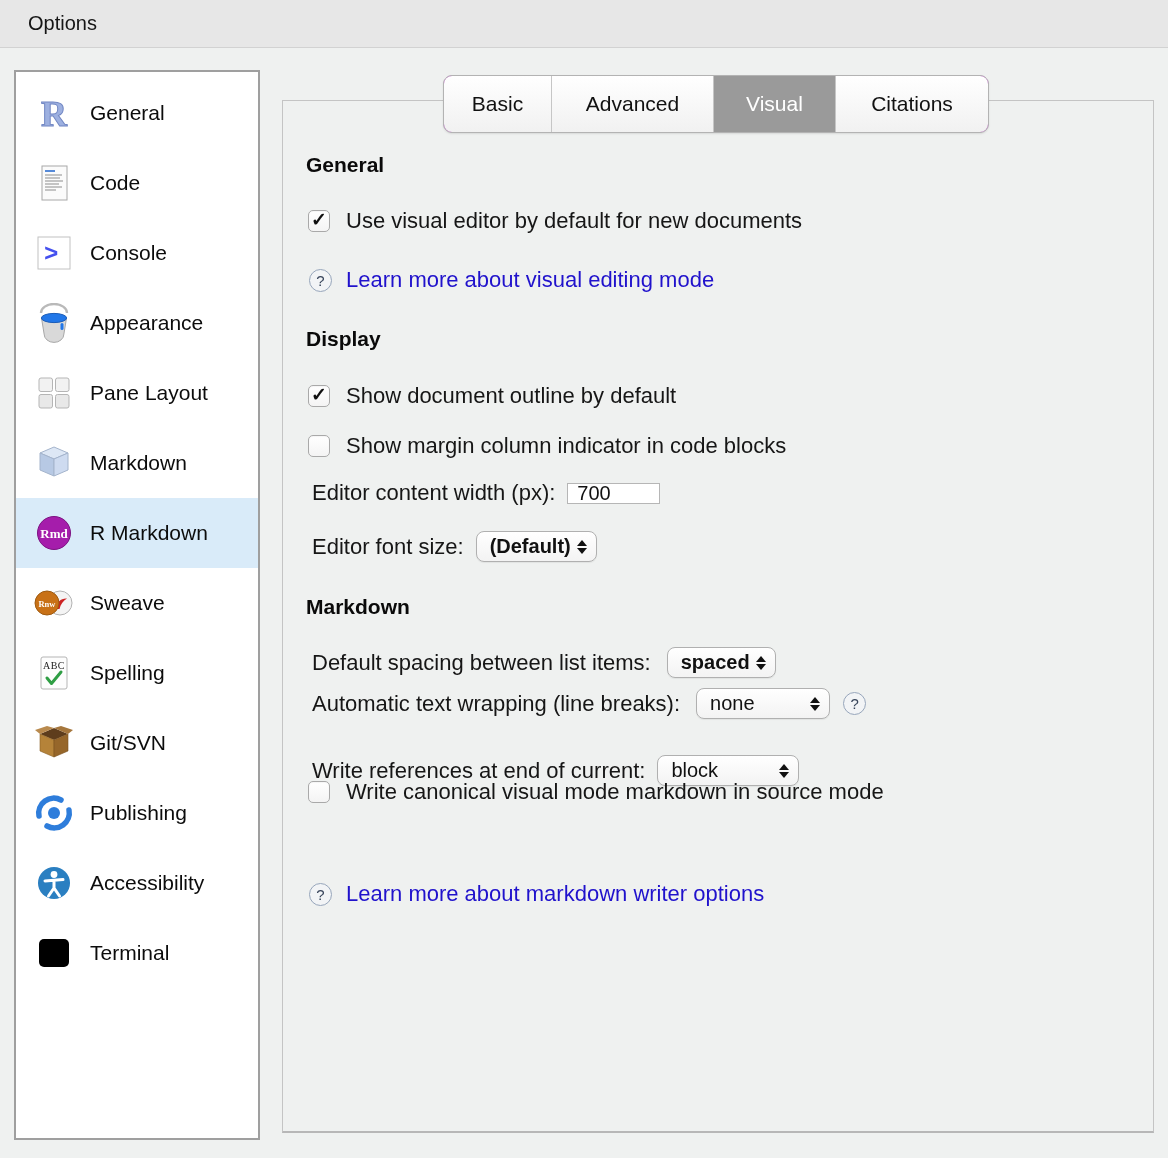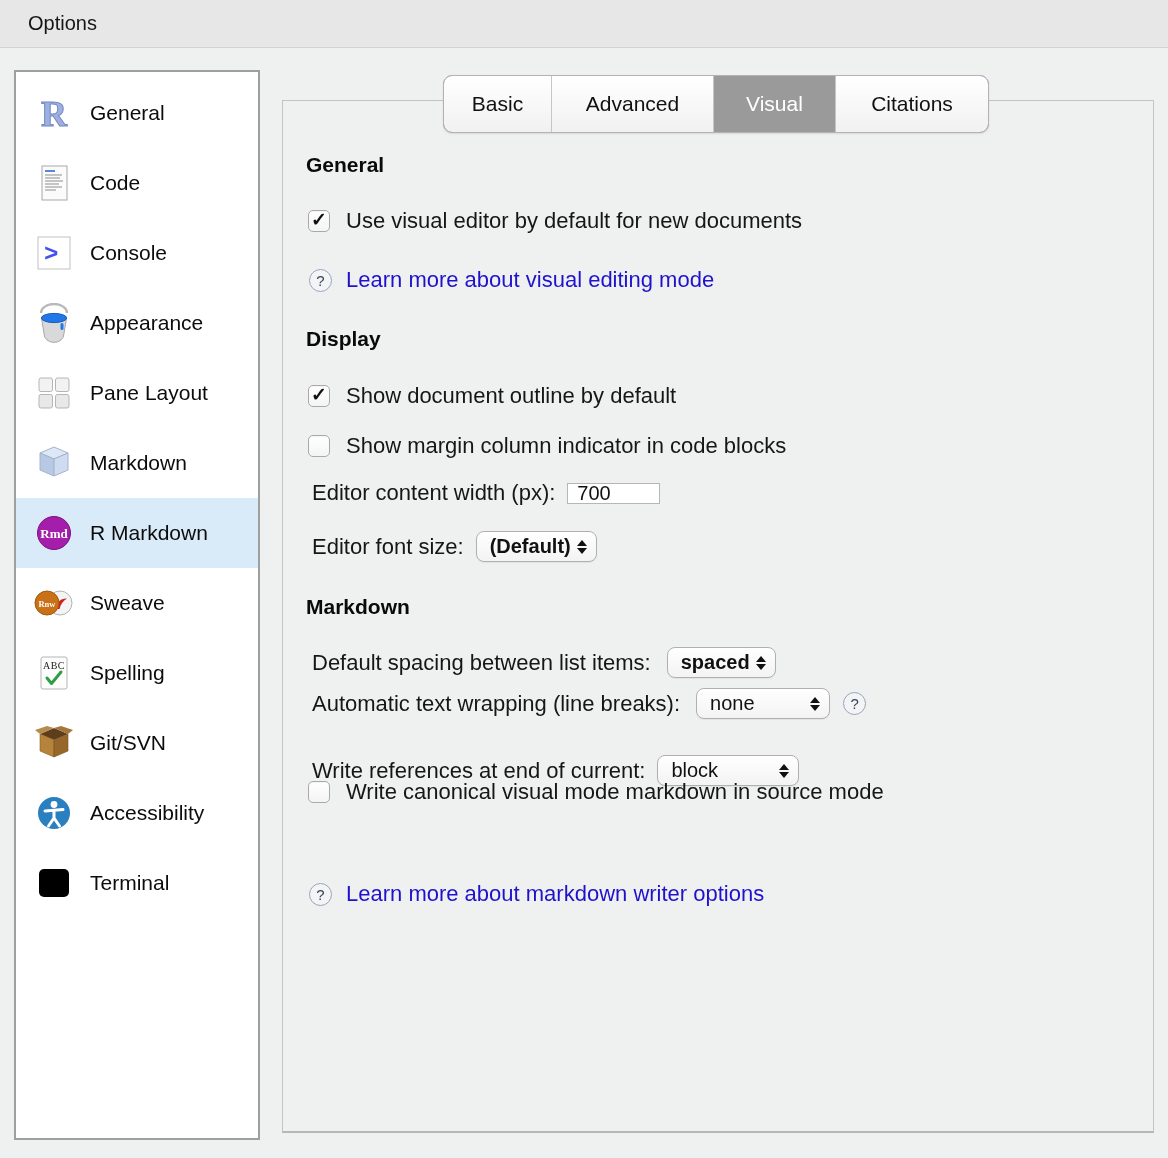--- a/index.html
+++ b/index.html
@@ -246,20 +246,30 @@
           <polygon points="6,11 20,5 34,11 20,17" fill="#5e3d1c"></polygon>
           <polygon points="6,11 1,7 13,3 20,5" fill="#b98a4e"></polygon>
           <polygon points="34,11 39,7 27,3 20,5" fill="#a5763c"></polygon>
           <polygon points="6,11 20,17 20,34 6,28" fill="#b58339" stroke="#8a5e22" stroke-width="0.6"></polygon>
           <polygon points="34,11 20,17 20,34 34,28" fill="#96662a" stroke="#7a511e" stroke-width="0.6"></polygon>
         </svg>
     </span>
     <span class="side-label">Git/SVN</span>
   </div>
 
+  <div class="side-item">
+    <span class="side-icon">
+      <svg width="40" height="40" viewBox="0 0 40 40">
+          <circle cx="20" cy="20" r="6" fill="#2e7ddb"></circle>
+          <path d="M5 23 A15 15 0 0 1 27 7" fill="none" stroke="#2e7ddb" stroke-width="5.5" stroke-linecap="round"></path>
+          <path d="M35 17 A15 15 0 0 1 13 33" fill="none" stroke="#2e7ddb" stroke-width="5.5" stroke-linecap="round"></path>
+        </svg>
+    </span>
+    <span class="side-label">Publishing</span>
+  </div>
 
   <div class="side-item">
     <span class="side-icon">
       <svg width="40" height="40" viewBox="0 0 40 40">
           <circle cx="20" cy="20" r="16" fill="#2a7fc1"></circle>
           <circle cx="20" cy="11.5" r="3.4" fill="#ffffff"></circle>
           <path d="M11 18 L29 16.5 M20 17.5 V25 M20 25 L14.5 33 M20 25 L25.5 33" fill="none" stroke="#ffffff" stroke-width="3" stroke-linecap="round"></path>
         </svg>
     </span>
     <span class="side-label">Accessibility</span>

